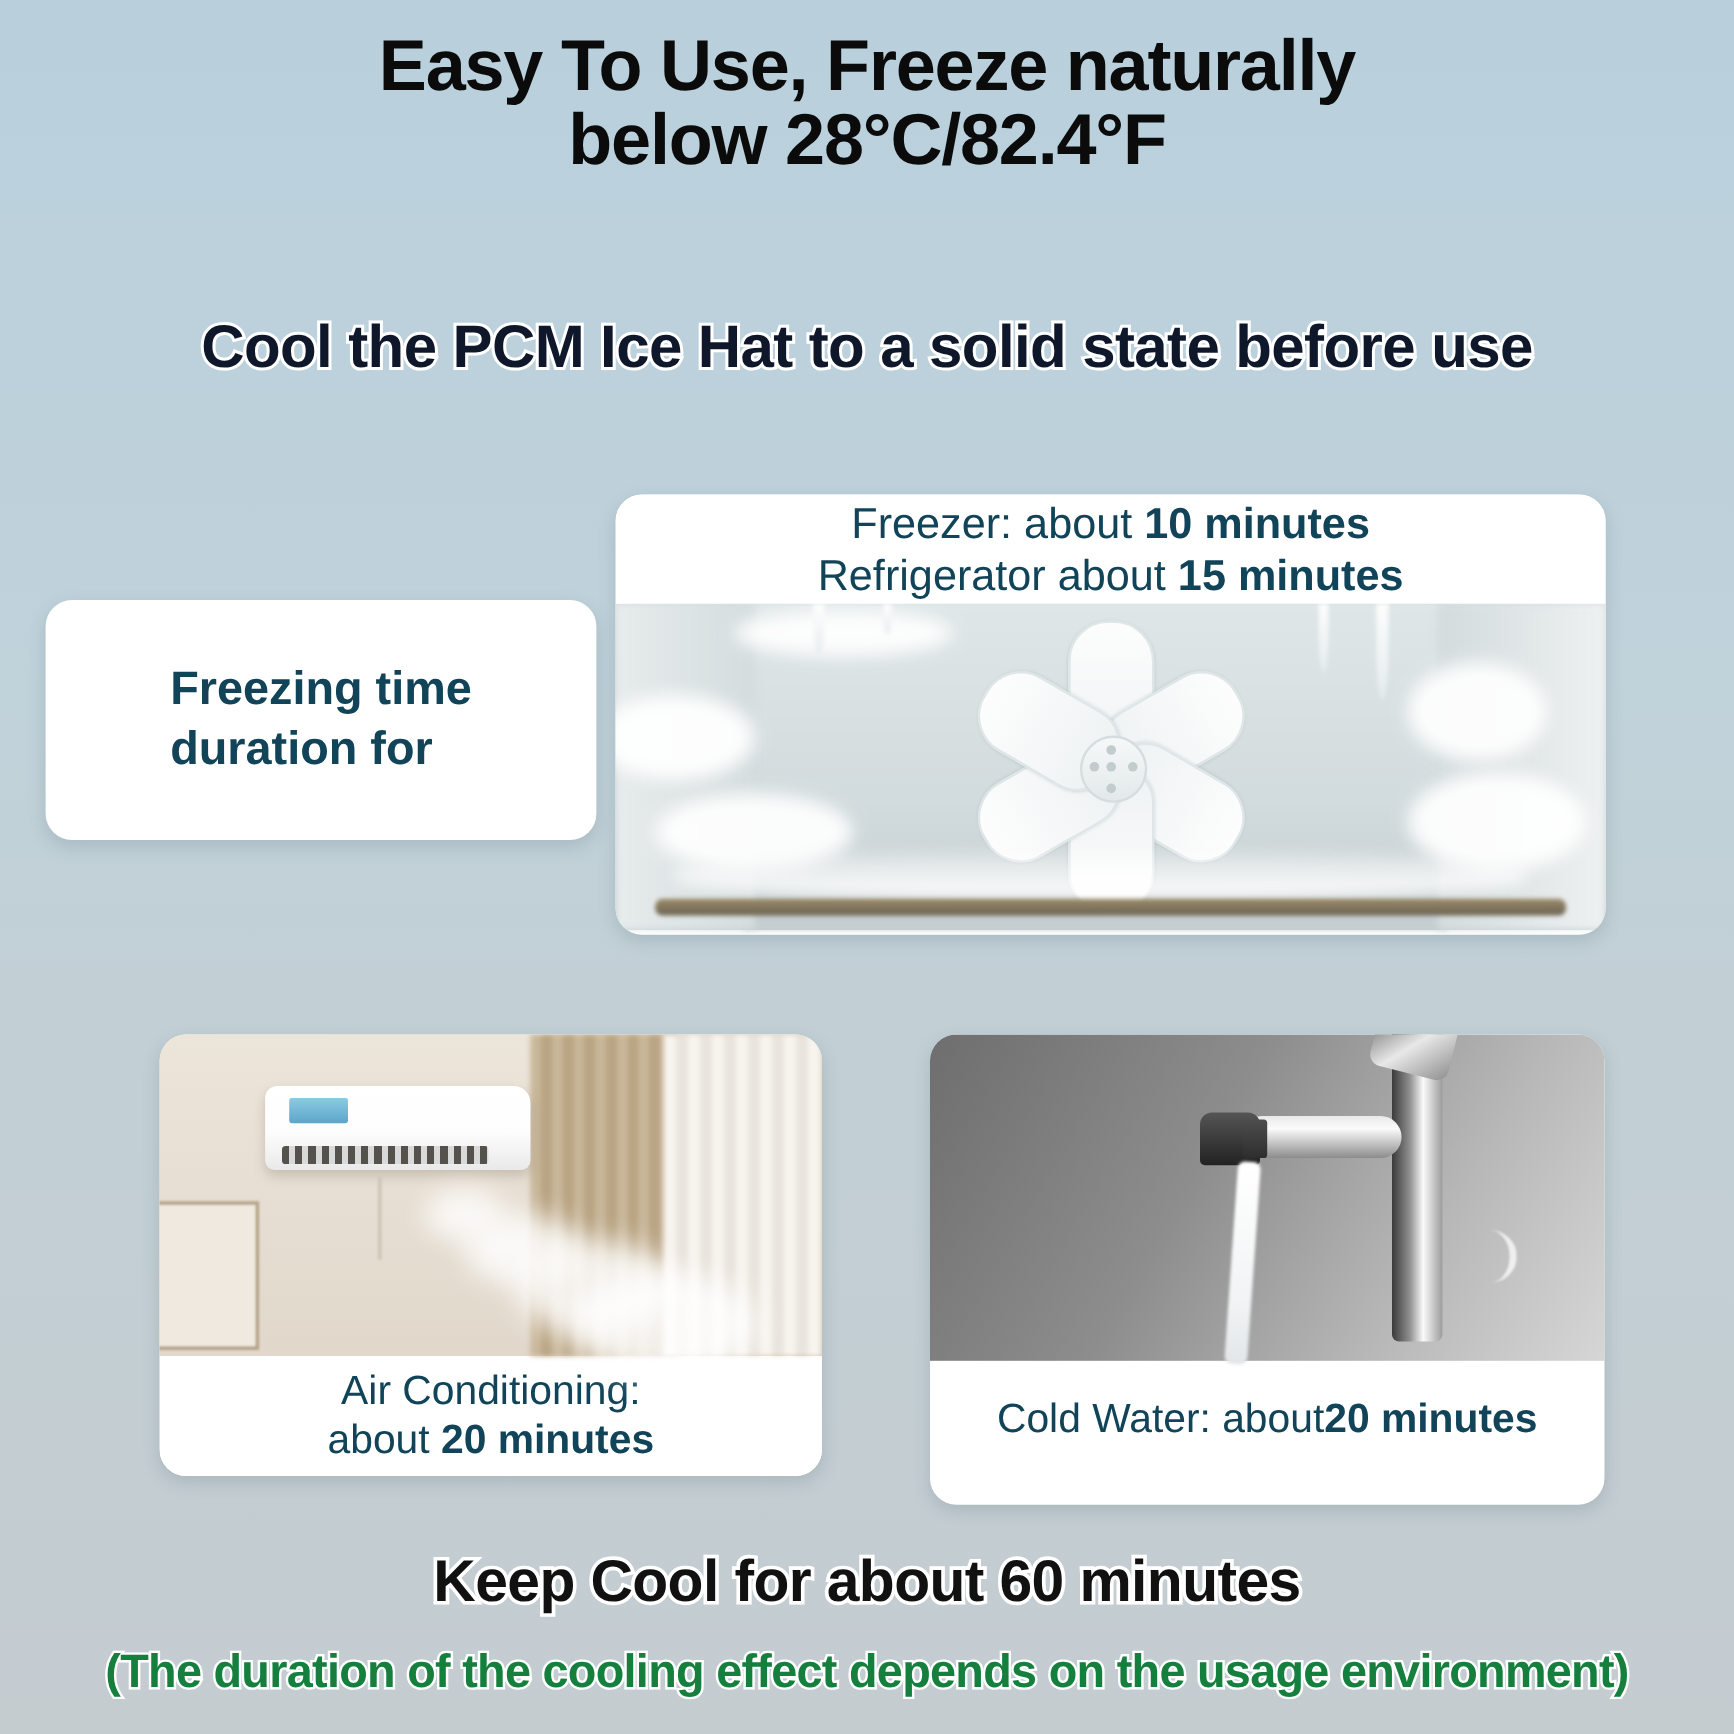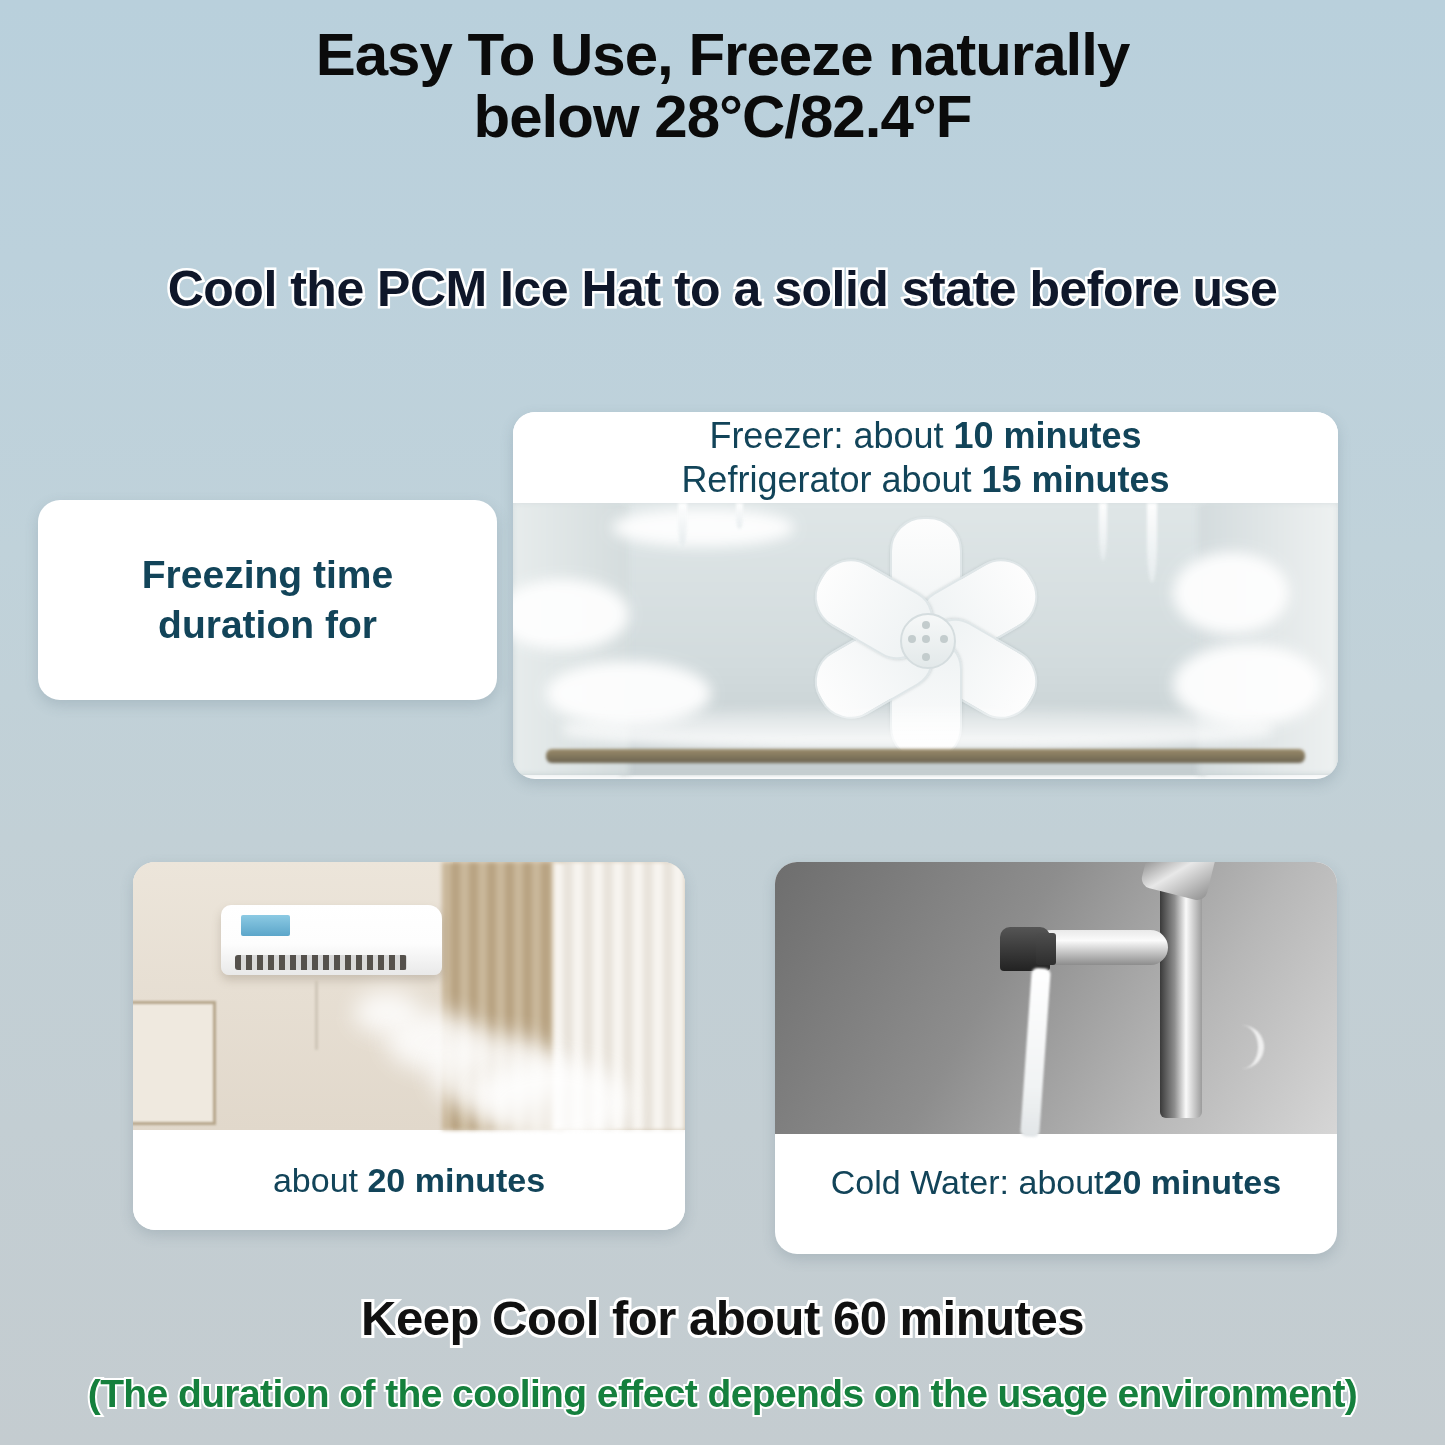--- a/index.html
+++ b/index.html
@@ -130,21 +130,21 @@
     filter:blur(1.2px);border-radius:6px;transform:rotate(4deg);}
   .tap-hose{position:absolute;right:13%;top:60%;width:7%;height:16%;
     border-right:6px solid #efefef;border-radius:0 50% 50% 0;filter:blur(1px);}
   #water-caption{height:96px;display:flex;align-items:center;justify-content:center;
     color:#124459;font-size:34px;background:#fff;}
 
   
   #method-card{left:38px;top:500px;width:459px;height:200px;
     display:flex;align-items:center;justify-content:center;}
   #method-card .txt{
-    text-align:center;color:#124459;font-weight:bold;
+    text-align:left;color:#124459;font-weight:bold;
     font-size:39px;line-height:1.28;
   }
 
   
   .footer-main{
     position:absolute;left:0;right:0;top:1290px;text-align:center;
     font-size:49px;font-weight:bold;color:#111;
     -webkit-text-stroke:6px #ffffff;paint-order:stroke fill;
     letter-spacing:-0.5px;
   }
@@ -233,20 +233,21 @@
     </div>
     <div class="ac-cord"></div>
 
     <div class="ac-mist" style="left:40%;top:48%;width:12%;height:16%;"></div>
     <div class="ac-mist" style="left:46%;top:56%;width:18%;height:22%;"></div>
     <div class="ac-mist" style="left:54%;top:64%;width:24%;height:30%;"></div>
     <div class="ac-mist" style="left:62%;top:74%;width:28%;height:32%;"></div>
   </div>
 
   <div id="ac-caption">
+    <div>Air Conditioning:</div>
     <div>
       <span>about </span><b>20 minutes</b>
     </div>
   </div>
 </div>
 
 <div class="card" id="water-card">
   <div class="photo" id="water-photo">
     <div class="tap-body"></div>
     <div class="tap-head"></div>

